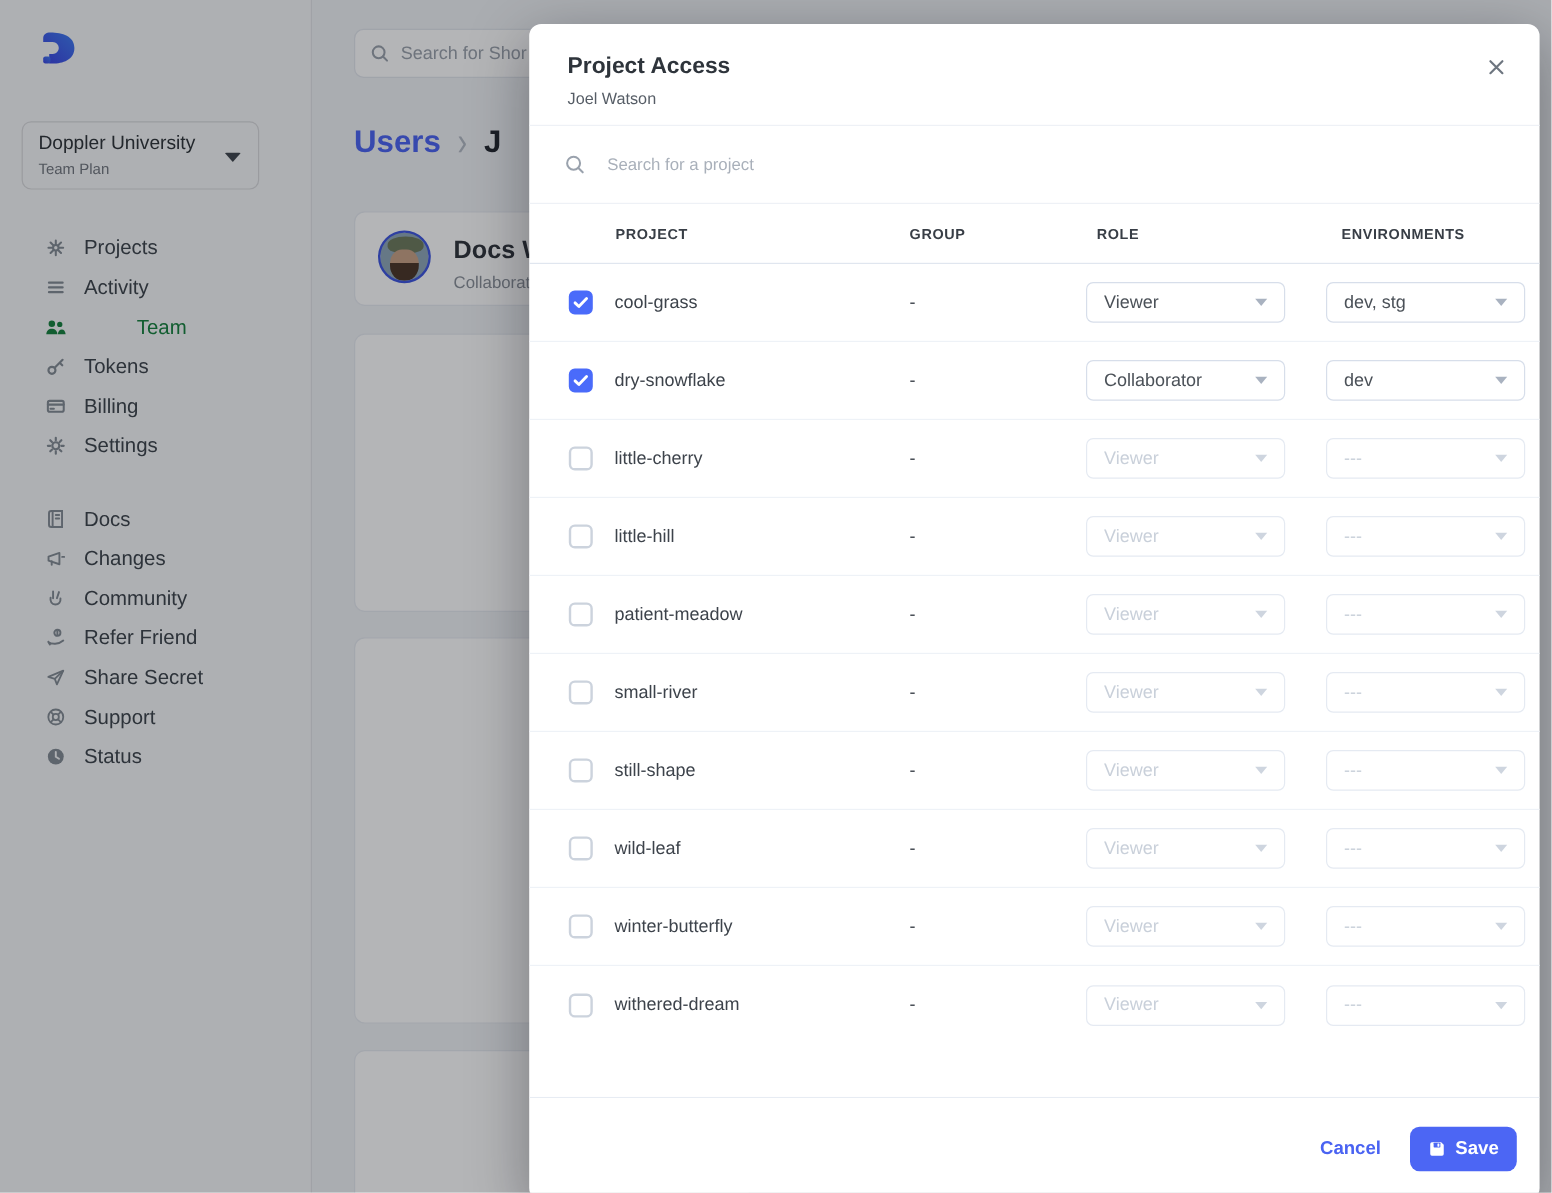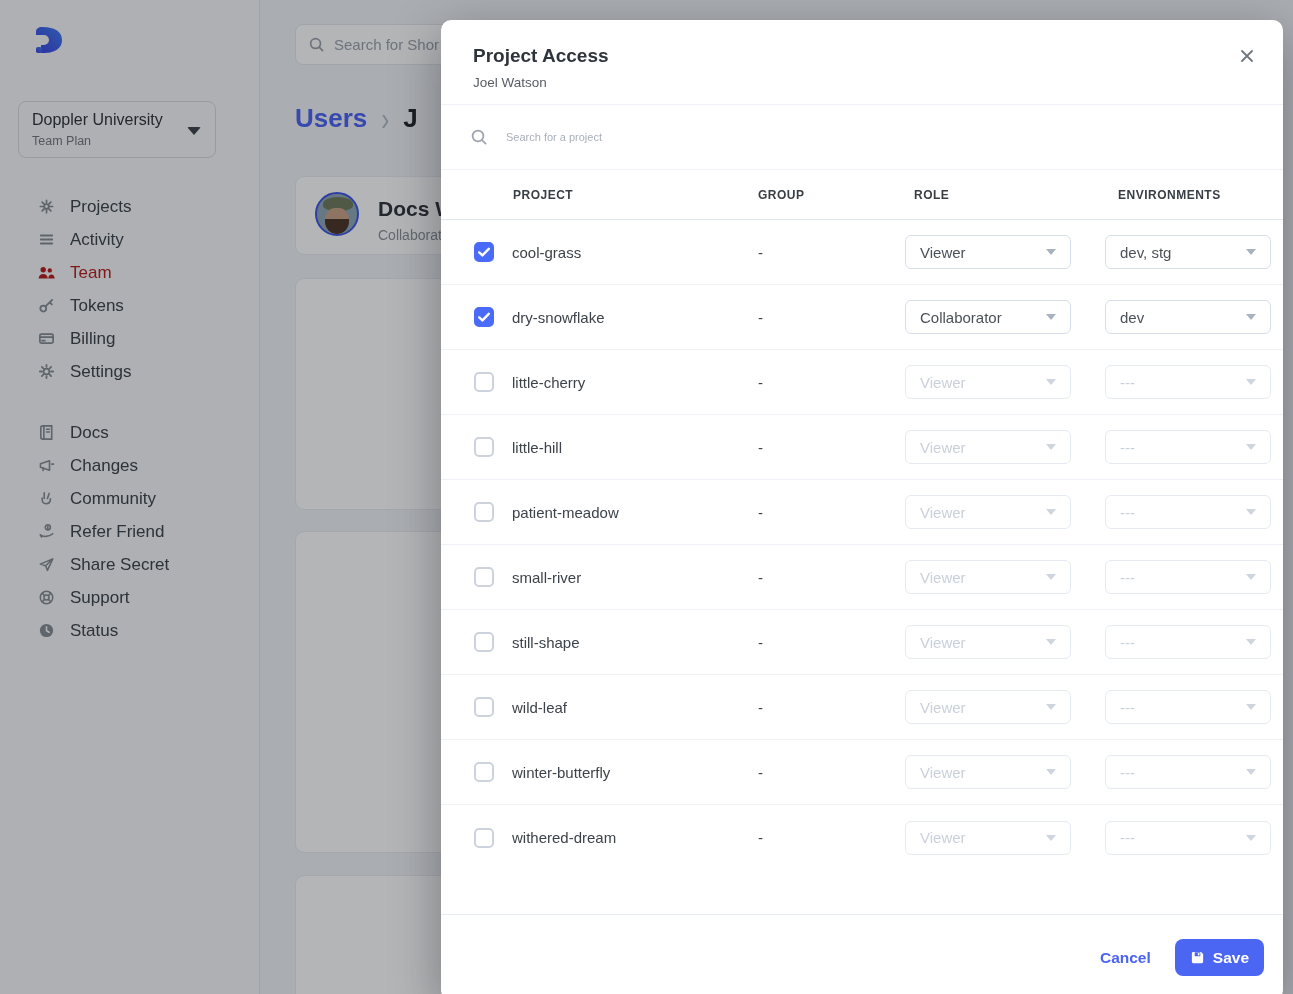--- a/index.html
+++ b/index.html
@@ -11,21 +11,21 @@
   .logo { position:absolute; left:28px; top:24px; width:36px; height:36px; display:block; }
   .workspace { position:absolute; left:18px; top:101px; width:198px; height:57px; border:1px solid #d9dadd; border-radius:8px; padding:9px 14px 0 13px; cursor:pointer; }
   .workspace .ws-name { font-size:16px; color:#2e3338; font-weight:400; }
   .workspace .ws-plan { font-size:12.5px; color:#71767e; margin-top:5px; }
   .workspace .caret { position:absolute; right:14px; top:25px; width:0; height:0; border-left:7px solid transparent; border-right:7px solid transparent; border-top:8px solid #3f454d; border-radius:2px; }
 
   .nav { position:absolute; left:0; width:260px; }
   .nav-1 { top:190px; } .nav-2 { top:416px; }
   .nav-item { display:flex; align-items:center; height:33px; padding-left:37px; font-size:17px; color:#3c434b; cursor:pointer; }
   .nav-item .ic { width:18px; height:18px; margin-right:15px; color:#838b94; display:inline-flex; align-items:center; justify-content:center; flex:none; }
-  .nav-item.active, .nav-item.active .ic { color:#b91c1c; }
+  .nav-item.active, .nav-item.active .ic { color:#15803d;gap:44px; }
 
   .mainbg { position:absolute; left:260px; top:0; right:0; bottom:0; z-index:1; }
   .top-search { position:absolute; left:35px; top:24px; width:330px; height:41px; background:#fff; border:1px solid #e2e6ed; border-radius:8px; display:flex; align-items:center; padding:0 12px; }
   .top-search input { border:none; outline:none; background:transparent; font-size:15px; color:#3a4048; margin-left:9px; width:100%; font-family:inherit; }
   .top-search input::placeholder { color:#9aa1ab; }
   .crumbs { position:absolute; left:35px; top:103px; display:flex; align-items:center; font-size:26px; font-weight:700; }
   .crumb-link { color:#4a63f2; cursor:pointer; }
   .crumb-sep { color:#b3bac4; margin:0 14px; font-size:24px; font-weight:400; transform:scaleY(1.4); }
   .crumb-cur { color:#22262e; }
   .bg-card { position:absolute; left:35px; width:330px; background:#fff; border:1px solid #e7ebf1; border-radius:9px; }
@@ -40,21 +40,21 @@
 
   
   .backdrop { position:absolute; inset:0; background:rgba(12,15,22,0.31); z-index:50; }
   .modal { position:absolute; left:441px; top:20px; width:842px; height:980px; background:#fff; border-radius:10px; z-index:60;
            box-shadow:0 14px 50px rgba(8,10,18,0.35); }
   .m-head { position:relative; height:85px; border-bottom:1px solid #eef1f6; padding:25px 32px 0; }
   .m-title { font-size:19px; font-weight:700; color:#2e343b; }
   .m-sub { font-size:13.5px; color:#565d66; margin-top:8px; }
   .m-close { position:absolute; right:24px; top:24px; width:24px; height:24px; display:flex; align-items:center; justify-content:center; color:#6e7680; cursor:pointer; background:none; border:none; }
   .m-search { height:65px; border-bottom:1px solid #eef1f6; display:flex; align-items:center; padding:0 30px 0 29px; color:#9aa2ad; }
-  .m-search input { border:none; outline:none; flex:1; margin-left:18px; font-size:11px; color:#0369a1; font-family:inherit; }
+  .m-search input { border:none; outline:none; flex:1; margin-left:18px; font-size:14px; color:#0369a1; font-family:inherit; }
   .m-search input::placeholder { color:#a9b0ba; }
 
   .grid { display:grid; grid-template-columns:38px 244px 149px 200px 1fr; align-items:center; padding:0 12px 0 33px; }
   .t-head { height:50px; border-bottom:1px solid #e0e6ef; }
   .t-head span { font-size:12px; font-weight:700; letter-spacing:0.5px; color:#383e46; }
   .th-project { grid-column:2; padding-left:1px; }
   .th-group { grid-column:3; padding-left:2px; }
   .th-role { grid-column:4; padding-left:9px; }
   .th-env { grid-column:5; padding-left:13px; }
 

